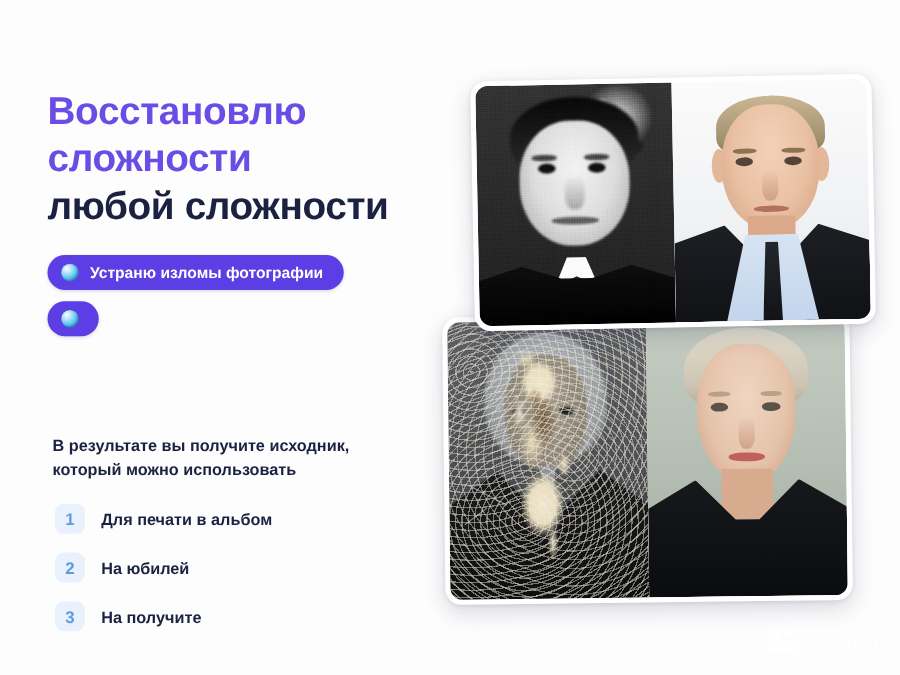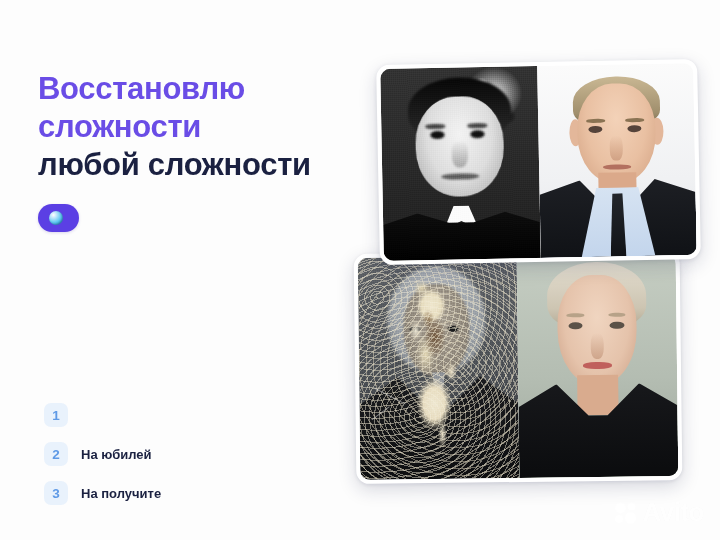--- a/index.html
+++ b/index.html
@@ -523,28 +523,39 @@
     <h1 class="headline">
       <span class="ln accent">Восстановлю</span>
       <span class="ln accent">сложности</span>
       <span class="ln dark">любой сложности</span>
     </h1>
 
     <ul class="pill-list">
       <li>
         <span class="pill">
           <span class="orb"></span>
+          <span>Устраню изломы фотографии</span>
+        </span>
+      </li>
+      <li>
+        <span class="pill">
+          <span class="orb"></span>
         </span>
       </li>
     </ul>
 
+    <p class="result-text">
+      <span>В результате вы получите исходник,</span>
+      <span>который можно использовать</span>
+    </p>
 
     <ol class="num-list">
       <li class="num-item">
         <span class="num-badge">1</span>
+        <span class="num-label">Для печати в альбом</span>
       </li>
       <li class="num-item">
         <span class="num-badge">2</span>
         <span class="num-label">На юбилей</span>
       </li>
       <li class="num-item">
         <span class="num-badge">3</span>
         <span class="num-label">На получите</span>
       </li>
     </ol>

